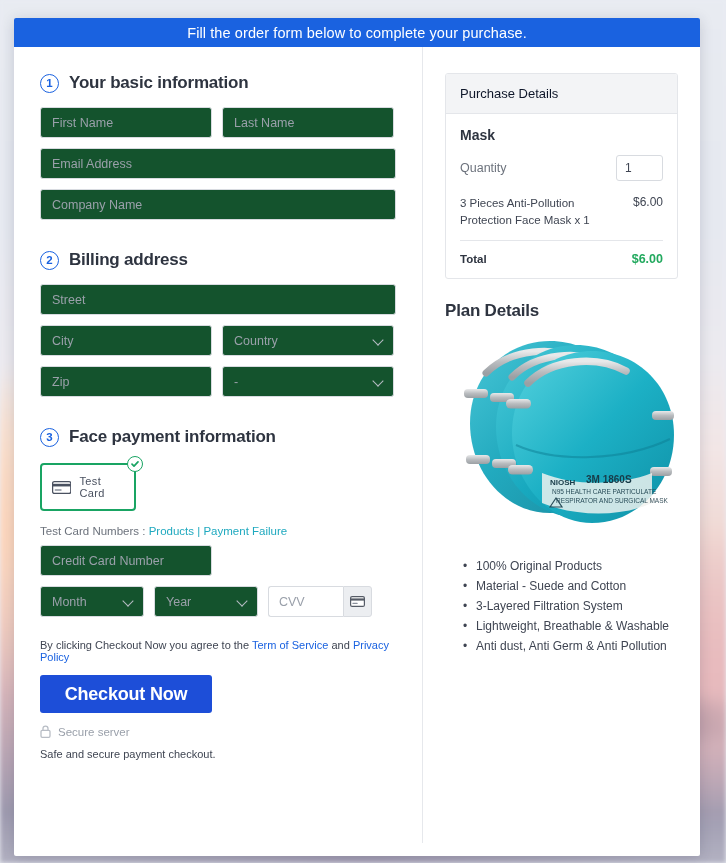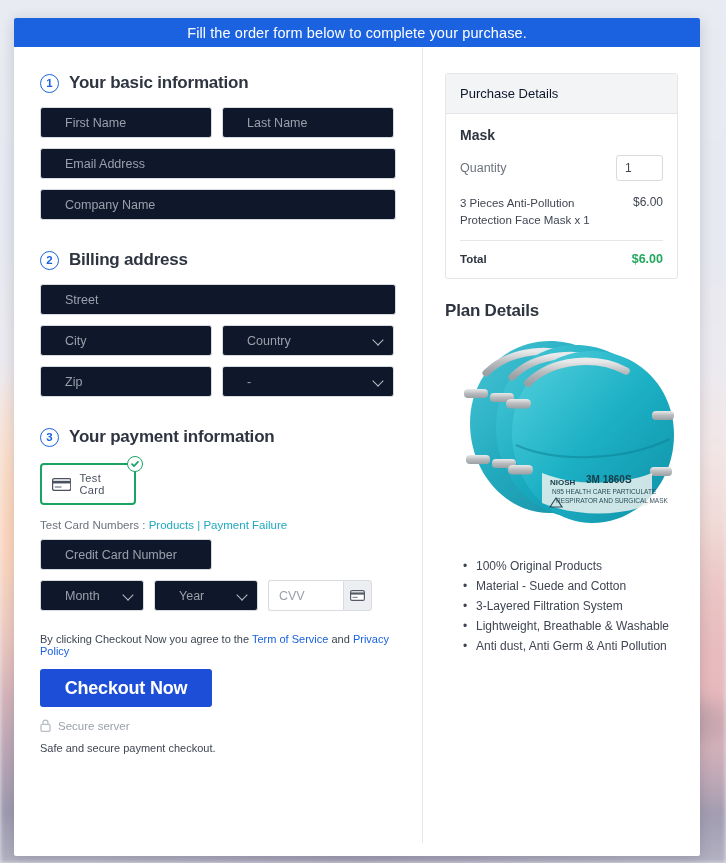--- a/index.html
+++ b/index.html
@@ -73,38 +73,38 @@
     font-size: 11.5px; font-weight: 600;
     display: flex; align-items: center; justify-content: center;
     flex: none;
   }
   .sec-title { font-size: 17px; color: #2e3440; font-weight: 600; letter-spacing: -.2px; }
 
   
   .row { display: flex; gap: 10px; margin-bottom: 10px; }
   .fld {
     height: 31px; border: 1px solid #d8dbe0; border-radius: 3px;
-    background: #0f172a; display: flex; align-items: center;
-    padding: 0 24px; font-size: 12.5px; color: #9aa0aa;
+    background: #14532d; display: flex; align-items: center;
+    padding: 0 11px; font-size: 12.5px; color: #9aa0aa;
     flex: 1; position: relative;
   }
   .fld.half { flex: 0 0 172px; }
   .fld.full { flex: 1 1 auto; }
   .sel { cursor: pointer; }
   .sel .chev {
     position: absolute; right: 11px; top: 50%;
     width: 8px; height: 8px; margin-top: -5px;
     border-right: 1.4px solid #b6bcc4; border-bottom: 1.4px solid #b6bcc4;
     transform: rotate(45deg);
   }
 
   
   .testcard-wrap { position: relative; display: inline-block; margin: 2px 0 0 0; }
   .testcard {
-    width: 96px; height: 42px;
+    width: 96px; height: 48px;
     border: 2px solid #19a463; border-radius: 4px;
     display: flex; align-items: center; gap: 8px;
     padding: 0 10px; background: #fff; cursor: pointer;
   }
   .tc-label { font-size: 11px; color: #4a5160; letter-spacing: .4px; }
   .check-badge {
     position: absolute; right: -7px; top: -7px;
     width: 16px; height: 16px; border-radius: 50%;
     background: #fff; border: 1.6px solid #19a463;
     display: flex; align-items: center; justify-content: center;
@@ -235,21 +235,21 @@
         <div class="fld half">Zip</div>
         <div class="fld half sel">
           <span>-</span>
           <span class="chev"></span>
         </div>
       </div>
 
       
       <div class="sec-head s3">
         <span class="step-num">3</span>
-        <span class="sec-title">Your payment information</span>
+        <span class="sec-title">Face payment information</span>
       </div>
 
       <div class="testcard-wrap">
         <div class="testcard">
           <svg width="22" height="15" viewBox="0 0 22 15">
             <rect x="0.7" y="0.7" width="20.6" height="13.6" rx="2" fill="#fff" stroke="#4a5160" stroke-width="1.4"></rect>
             <rect x="0.7" y="3.3" width="20.6" height="3" fill="#4a5160"></rect>
             <rect x="3" y="9.5" width="8" height="1.6" rx=".8" fill="#8b919c"></rect>
           </svg>
           <span class="tc-label">Test Card</span>

